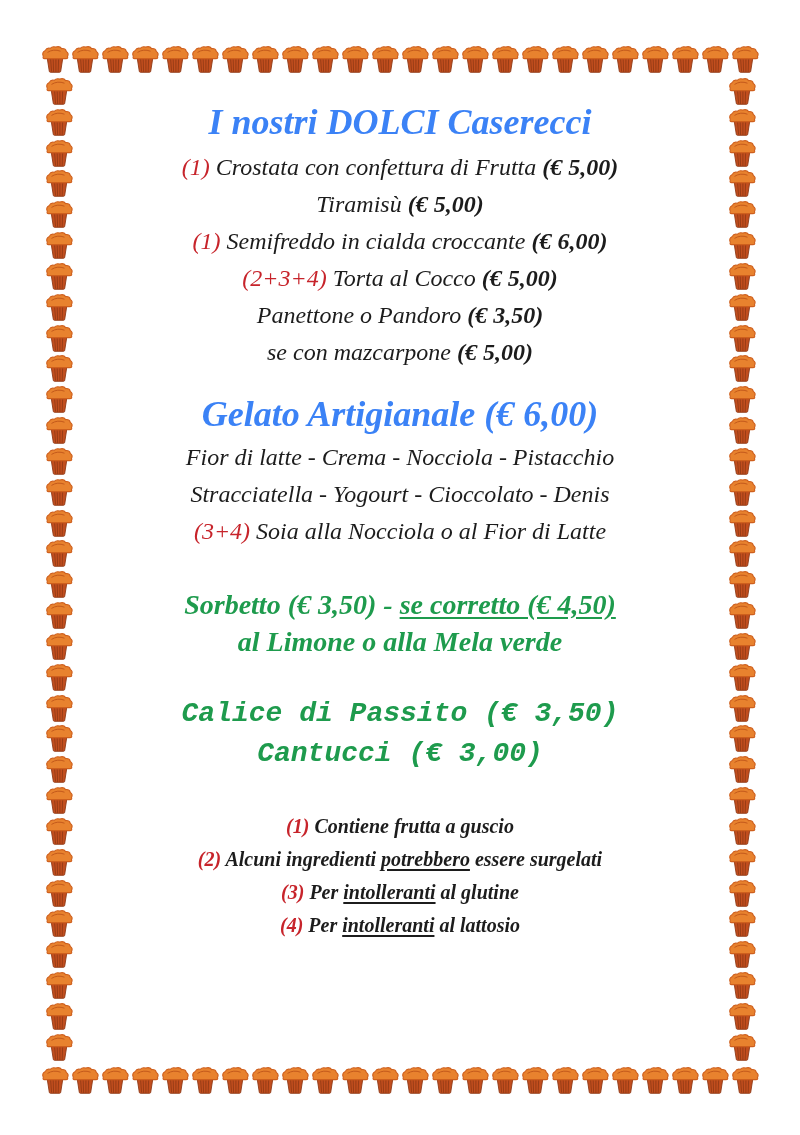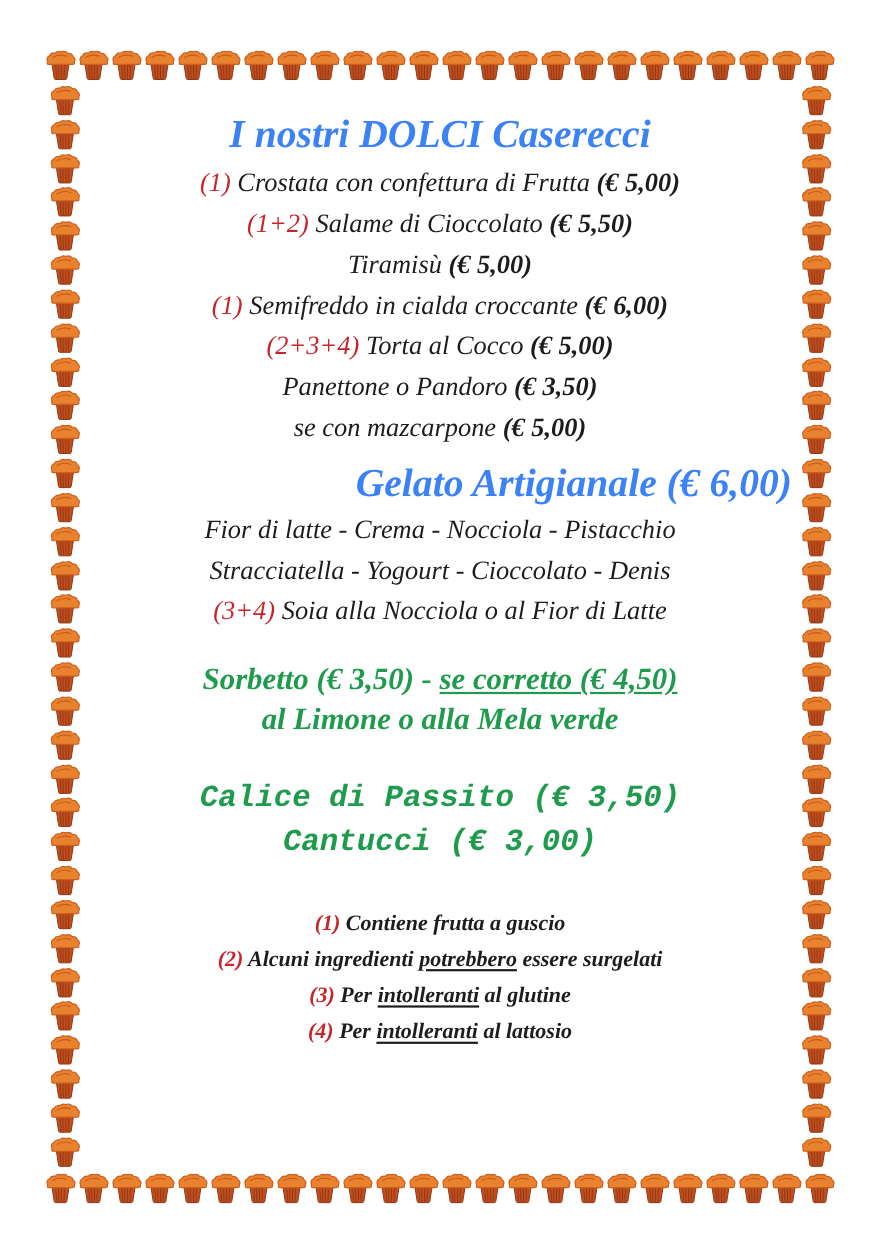--- a/index.html
+++ b/index.html
@@ -55,28 +55,28 @@
     margin: 0;
   }
   .items { margin: 8px 0 0 0; }
   .item {
     font-size: 24px;
     line-height: 37px;
     white-space: nowrap;
   }
   .num { color: #c7242b; }
   .price { font-weight: bold; }
-  .gelato-title { margin-top: 12px; text-align: right; }
+  .gelato-title { margin-top: 24px; }
   .gelato-lines { margin: 6px 0 0 0; }
   .green-block {
     font-size: 28px;
     line-height: 37px;
     font-weight: bold;
     color: #1e9b4d;
-    margin: 24px 0 0 0;
+    margin: 36px 0 0 0;
   }
   .green-block.passito { line-height: 40px; margin-top: 34px; font-family: Liberation Mono, monospace; }
   .underline { text-decoration: underline; text-underline-offset: 3px; }
   .footnotes {
     margin-top: 36px;
     font-size: 20px;
     line-height: 33px;
     font-weight: bold;
   }
   .footnote .num { font-weight: bold; }
@@ -1100,21 +1100,20 @@
     <path d="M7.5,7.4 Q13.5,3.6 20.5,6.2" fill="none" stroke="#c3591b" stroke-width="1"></path>
   </svg>
   </div>
 
 <div class="content">
 
   <h1 class="section-title">I nostri DOLCI Caserecci</h1>
 
   <div class="items">
     <div class="item"><span class="num">(1) </span><span>Crostata con confettura di Frutta</span><span class="price"> (€ 5,00)</span></div>
-    <div class="item"><span class="num">(1+2) </span><span>Salame di Cioccolato</span><span class="price"> (€ 5,50)</span></div>
     <div class="item"><span class="num"></span><span>Tiramisù</span><span class="price"> (€ 5,00)</span></div>
     <div class="item"><span class="num">(1) </span><span>Semifreddo in cialda croccante</span><span class="price"> (€ 6,00)</span></div>
     <div class="item"><span class="num">(2+3+4) </span><span>Torta al Cocco</span><span class="price"> (€ 5,00)</span></div>
     <div class="item"><span class="num"></span><span>Panettone o Pandoro</span><span class="price"> (€ 3,50)</span></div>
     <div class="item"><span class="num"></span><span>se con mazcarpone</span><span class="price"> (€ 5,00)</span></div>
   </div>
 
   <h2 class="section-title gelato-title">Gelato Artigianale (€ 6,00)</h2>
 
   <div class="gelato-lines">

